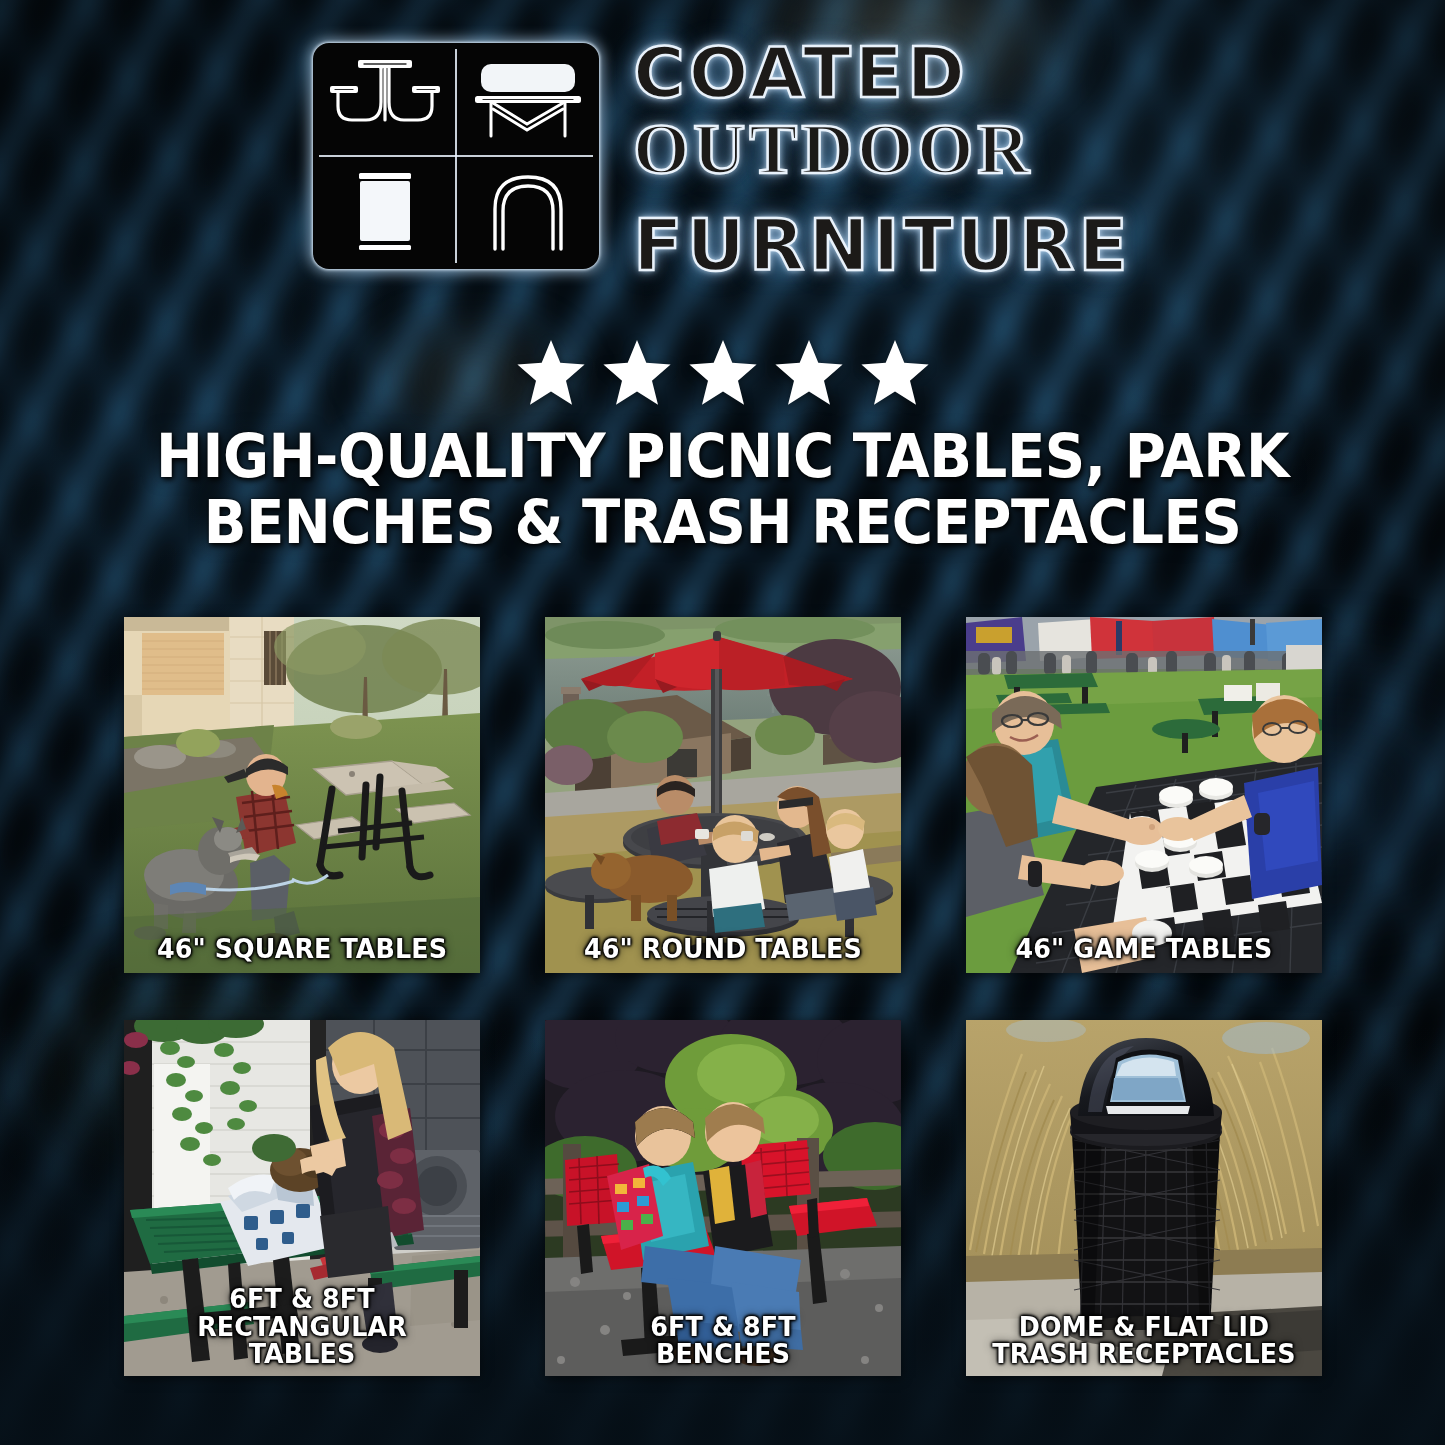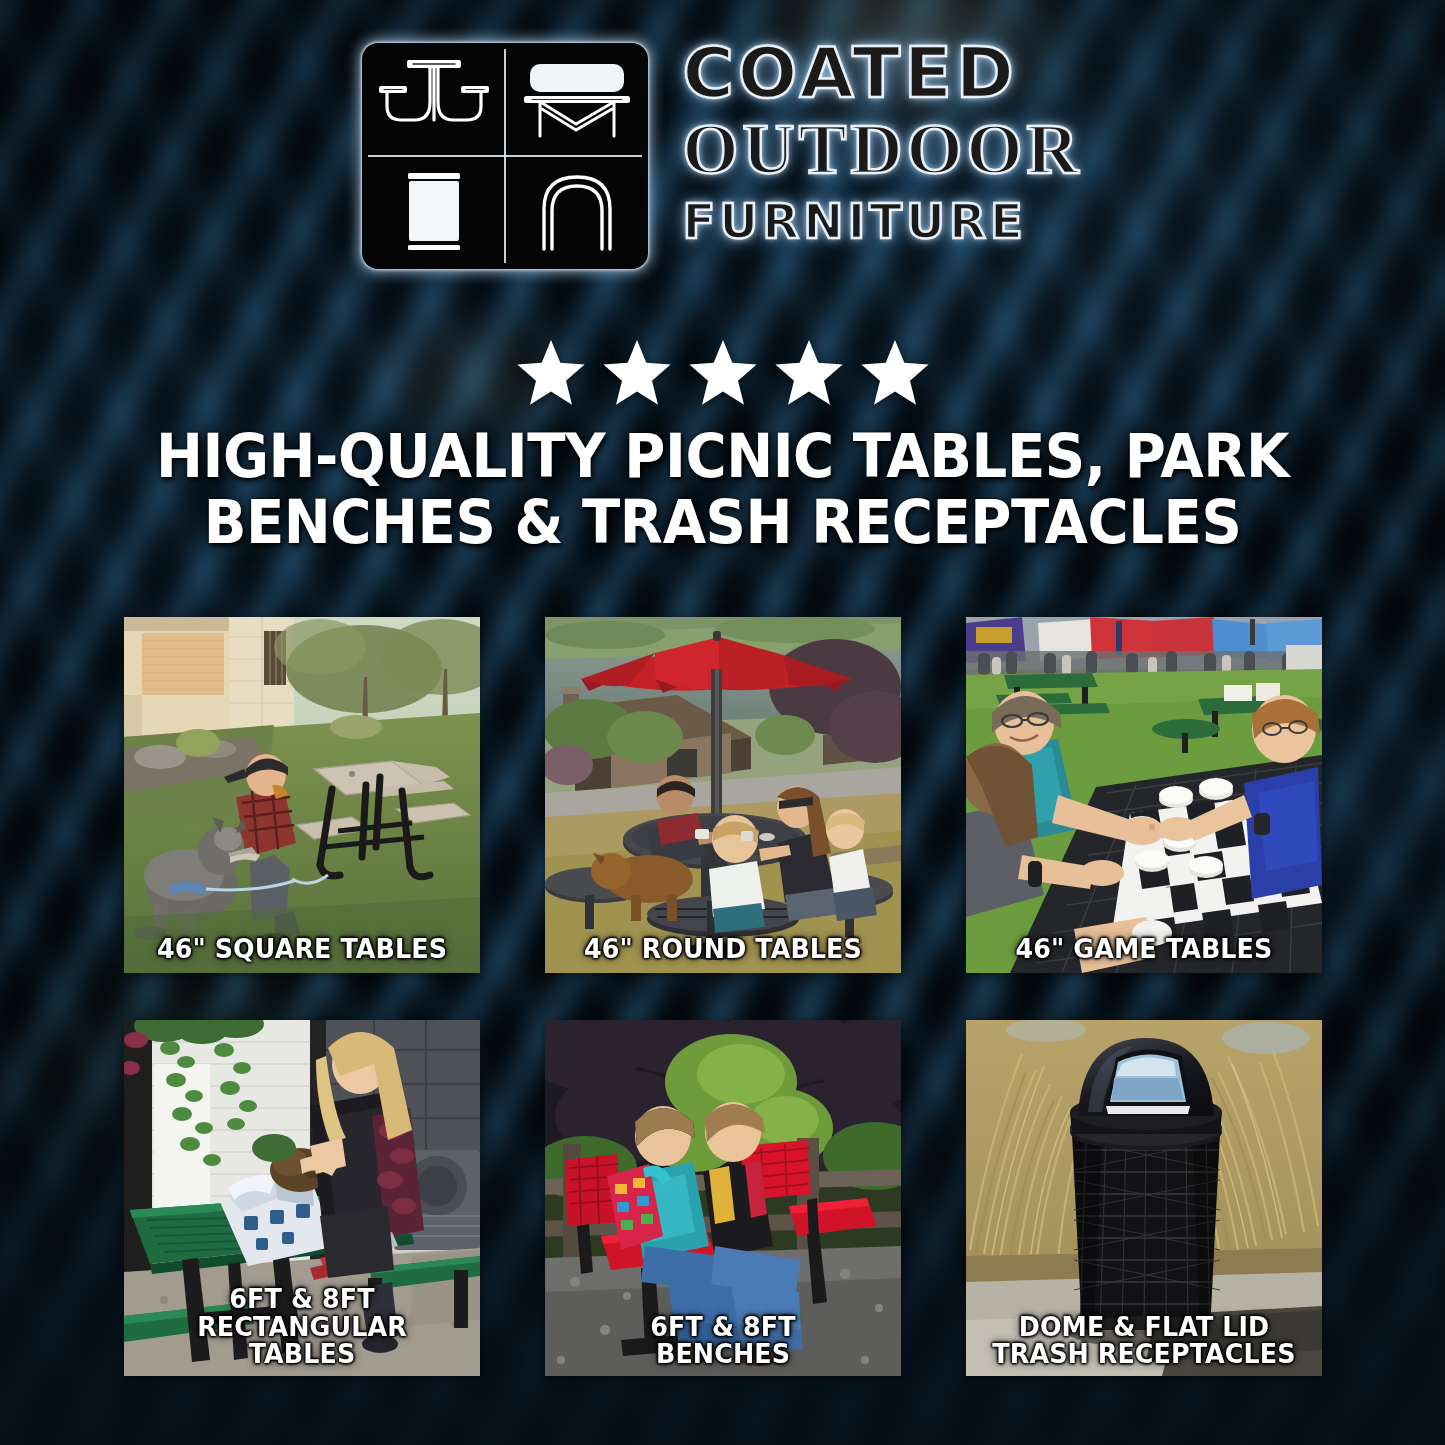--- a/index.html
+++ b/index.html
@@ -103,21 +103,21 @@
     letter-spacing:4px;
     color:#1c1a18;
     -webkit-text-stroke:2.5px #e9f2fb;
     text-shadow:
       0 0 6px rgba(210,232,252,0.95),
       0 0 14px rgba(150,195,235,0.75),
       0 0 26px rgba(110,165,215,0.45);
     white-space:nowrap;
   }
   .logo-word.w2{font-size:72px;margin-top:6px;font-family:Liberation Serif, serif;}
-  .logo-word.w3{font-size:48px;margin-top:12px;}
+  .logo-word.w3{font-size:72px;margin-top:24px;}
 
   
   .stars{
     position:absolute;left:0;right:0;top:337px;
     display:flex;justify-content:center;align-items:center;gap:12px;
   }
   .star{
     width:74px;height:72px;
     color:#ffffff;
     display:block;

